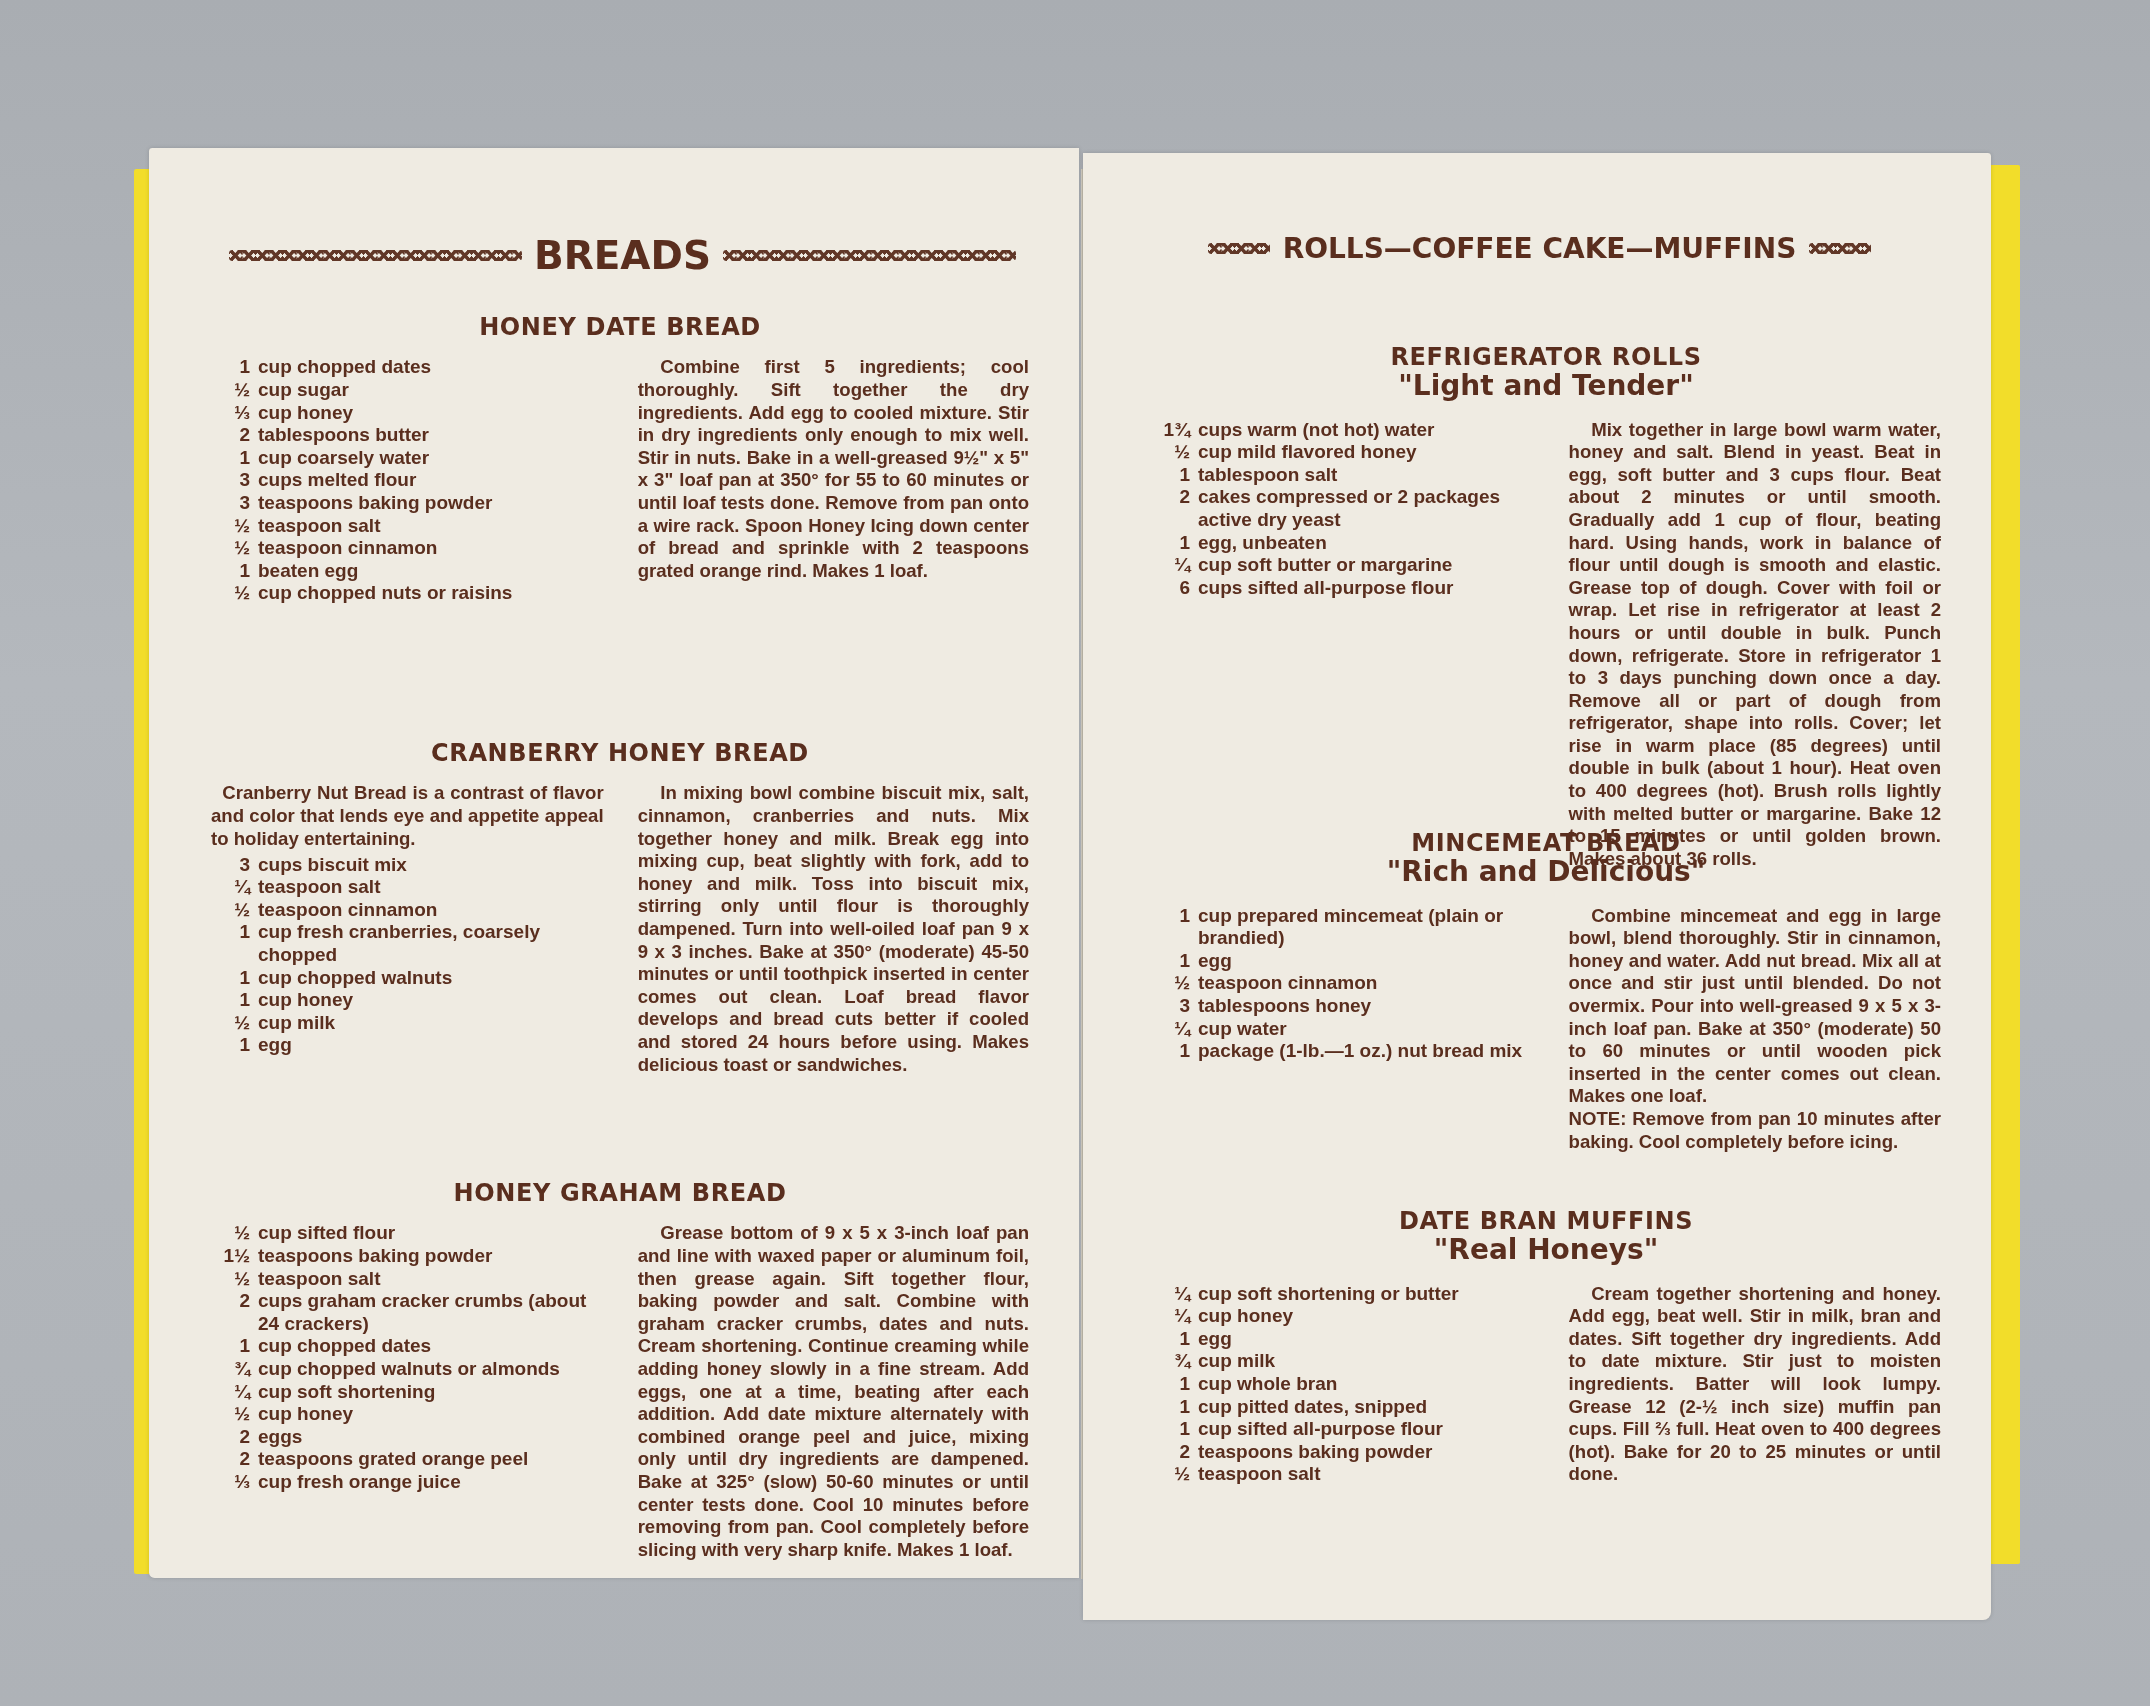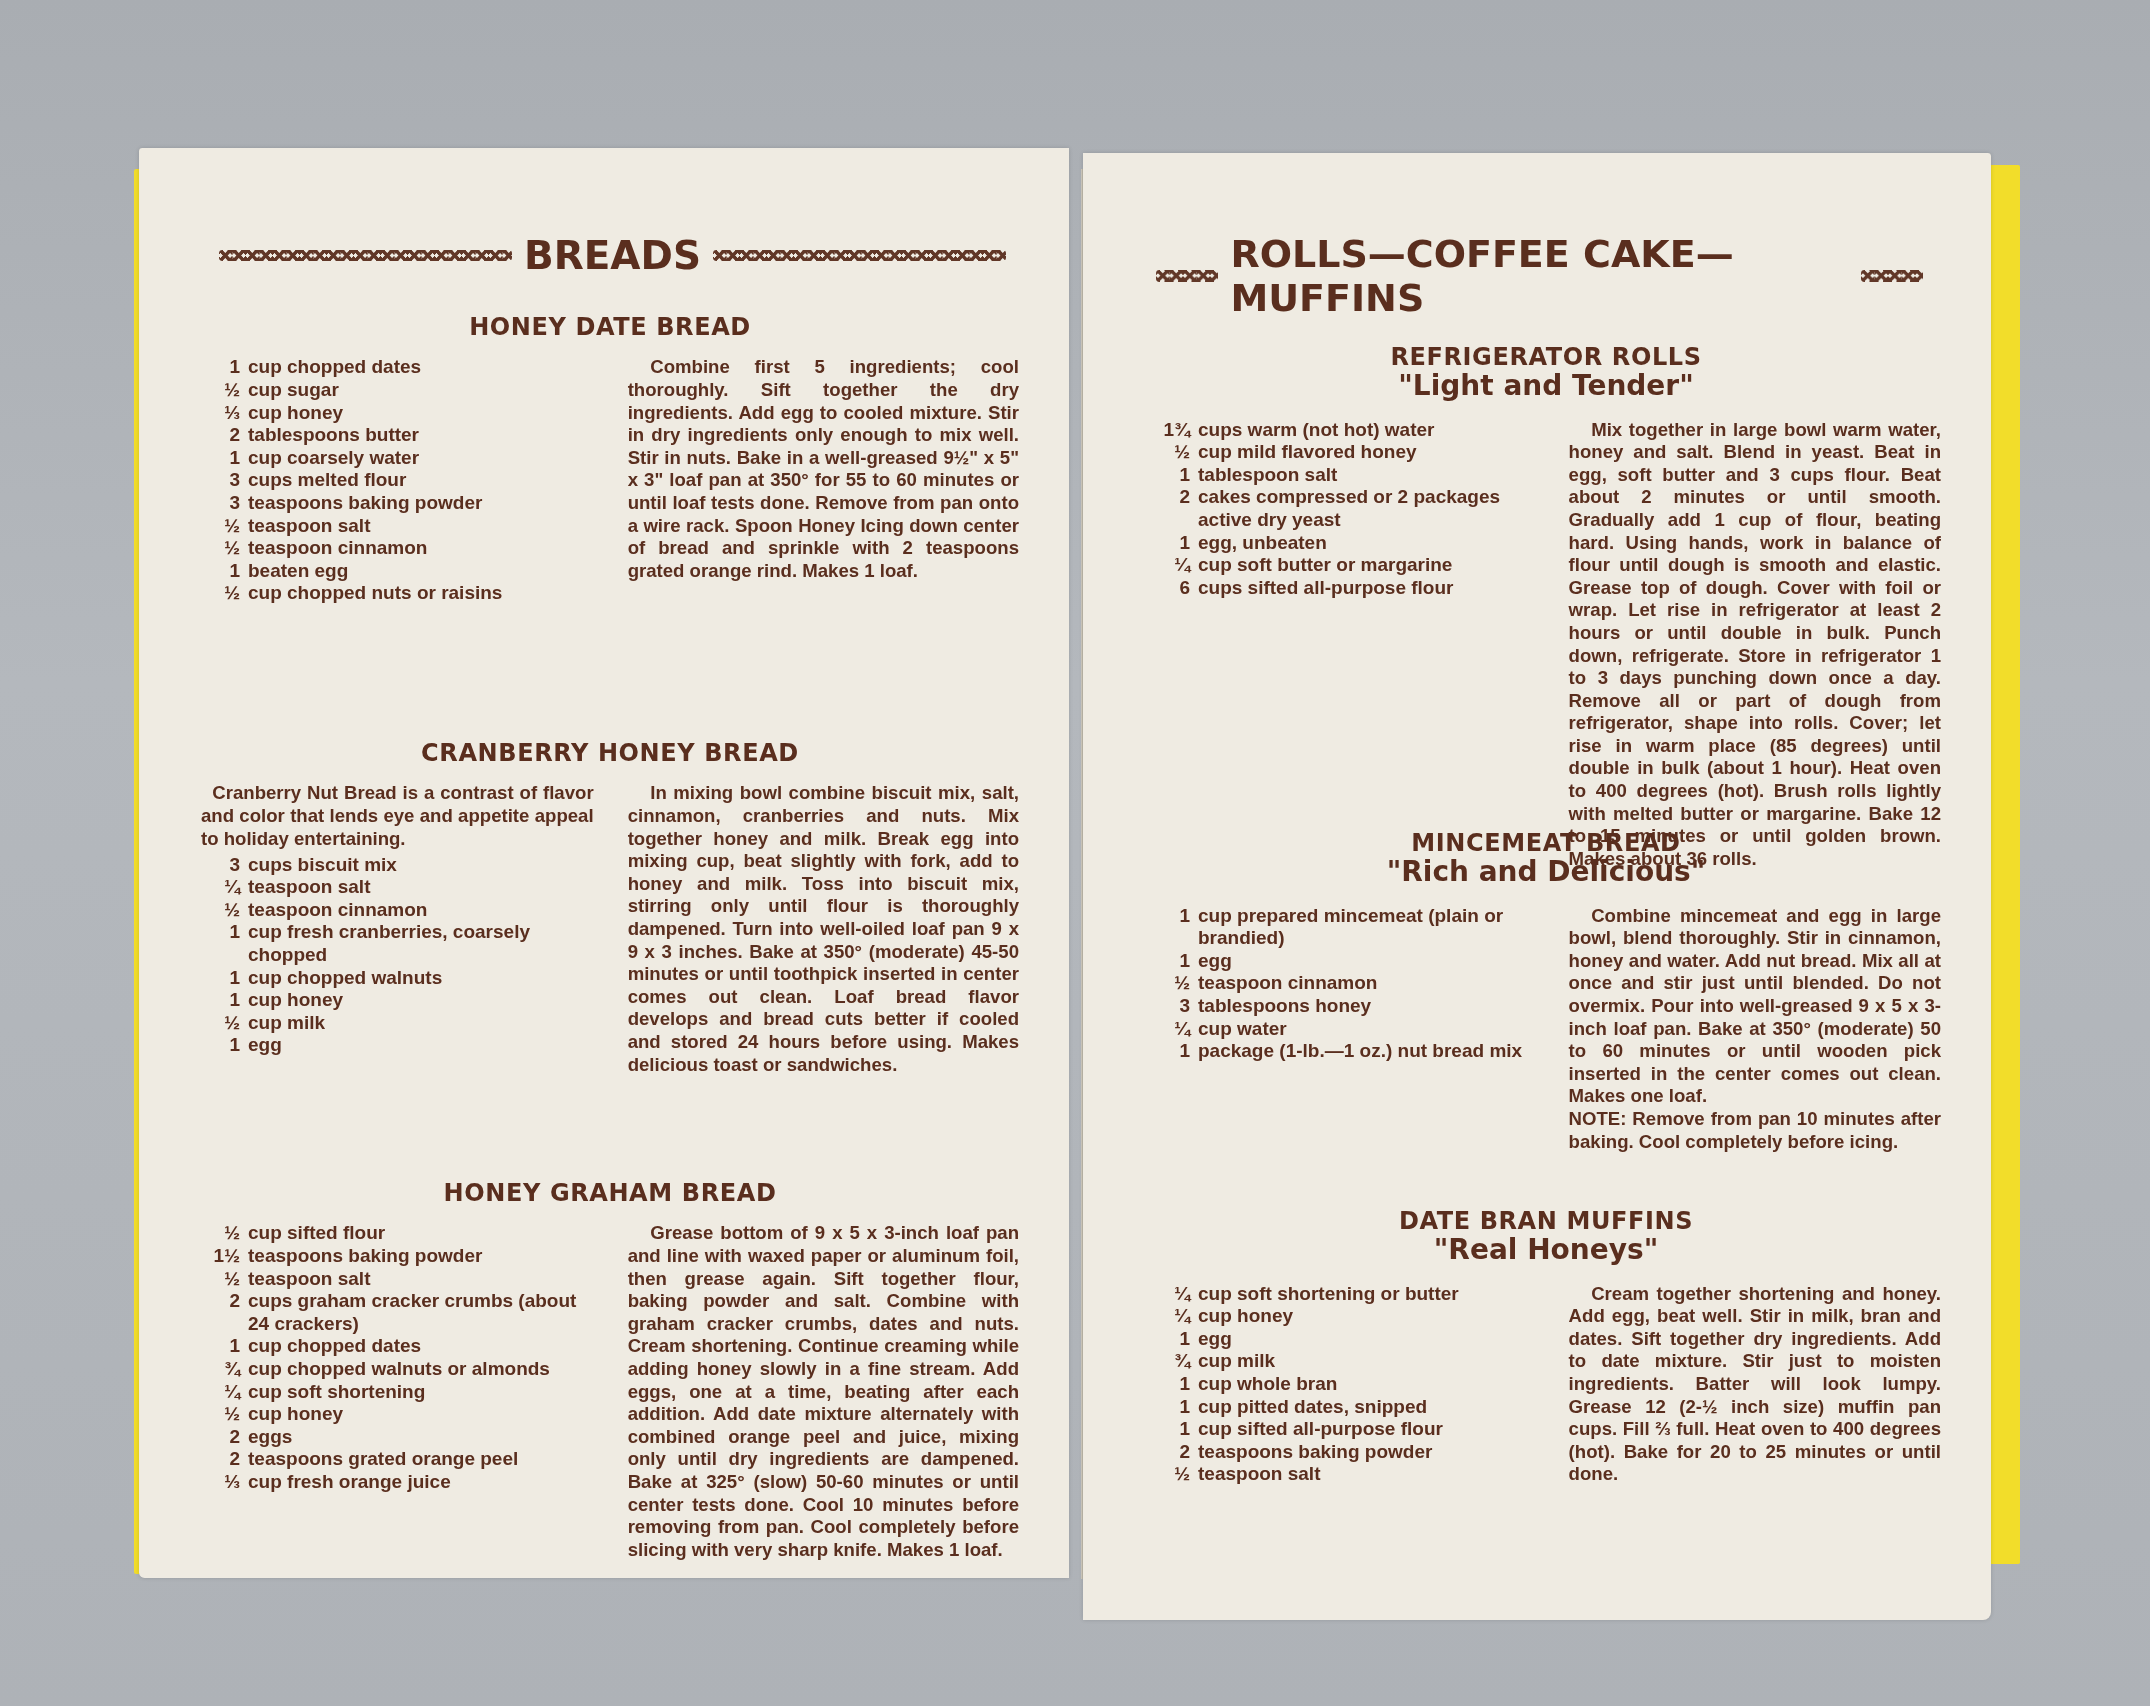--- a/index.html
+++ b/index.html
@@ -8,21 +8,21 @@
     background: linear-gradient(180deg,#a9adb2 0%,#b4b8bd 40%,#aeb2b7 100%);
     font-family: "DejaVu Sans", sans-serif;
   }
   .cover { position:absolute; background:#f2dd2a; }
   .cover.left { left:134px; top:169px; width:39px; height:1405px; border-radius:2.3px; }
   .cover.right { left:1986px; top:165px; width:34px; height:1399px; border-radius:1.7px; }
   .page {
     position:absolute; background:#efebe2;
     box-shadow: 0 0 4.5px rgba(0,0,0,0.15);
   }
-  .page.left { left:139px; top:148px; width:930px; height:1430px; border-radius:3.4px 0 0 5.6px; }
+  .page.left { left:149px; top:148px; width:930px; height:1430px; border-radius:3.4px 0 0 5.6px; }
   .page.right { left:1083px; top:153px; width:908px; height:1467px; border-radius:0 3.4px 8px 0; }
   .gutter { position:absolute; left:1081px; top:169px; width:3.4px; height:1410px;
     background:linear-gradient(90deg,#d8d3c7,#bfb9ab,#d8d3c7); }
   .section-head {
     position:absolute; display:flex; align-items:center; justify-content:center; gap:12.4px;
     font-family:"DejaVu Sans", sans-serif; font-weight:bold; color:#5a2e1e;
   }
   .wave {
     height:11.3px; flex:0 0 auto;
     background: repeating-linear-gradient(135deg,#5a2e1e 0 3.4px,transparent 3.4px 6.8px),
@@ -218,21 +218,21 @@
       <div class="dir">
         <p>Grease bottom of 9 x 5 x 3-inch loaf pan and line with waxed paper or aluminum foil, then grease again. Sift together flour, baking powder and salt. Combine with graham cracker crumbs, dates and nuts. Cream shortening. Continue creaming while adding honey slowly in a fine stream. Add eggs, one at a time, beating after each addition. Add date mixture alternately with combined orange peel and juice, mixing only until dry ingredients are dampened. Bake at 325° (slow) 50-60 minutes or until center tests done. Cool 10 minutes before removing from pan. Cool completely before slicing with very sharp knife. Makes 1 loaf.</p>
       </div>
     </div>
   </div>
 </div>
 
 <div class="gutter"></div>
 
 <div class="page right">
-  <div class="section-head" style="left:73px; top:79px; width:767px; font-size:38px;">
+  <div class="section-head" style="left:73px; top:79px; width:767px; font-size:28px;">
     <span class="wave" style="width:62px;"></span>
     <span>ROLLS—COFFEE CAKE—MUFFINS</span>
     <span class="wave" style="width:62px;"></span>
   </div>
 
   <div class="recipe" style="left:68px; top:147px; width:790px;margin-top:44px;">
     <div class="r-title">REFRIGERATOR ROLLS</div>
     <div class="r-sub">"Light and Tender"</div>
     <div class="cols" style="gap:22.6px;">
       <div class="ingr" style="flex-basis:50%;">

